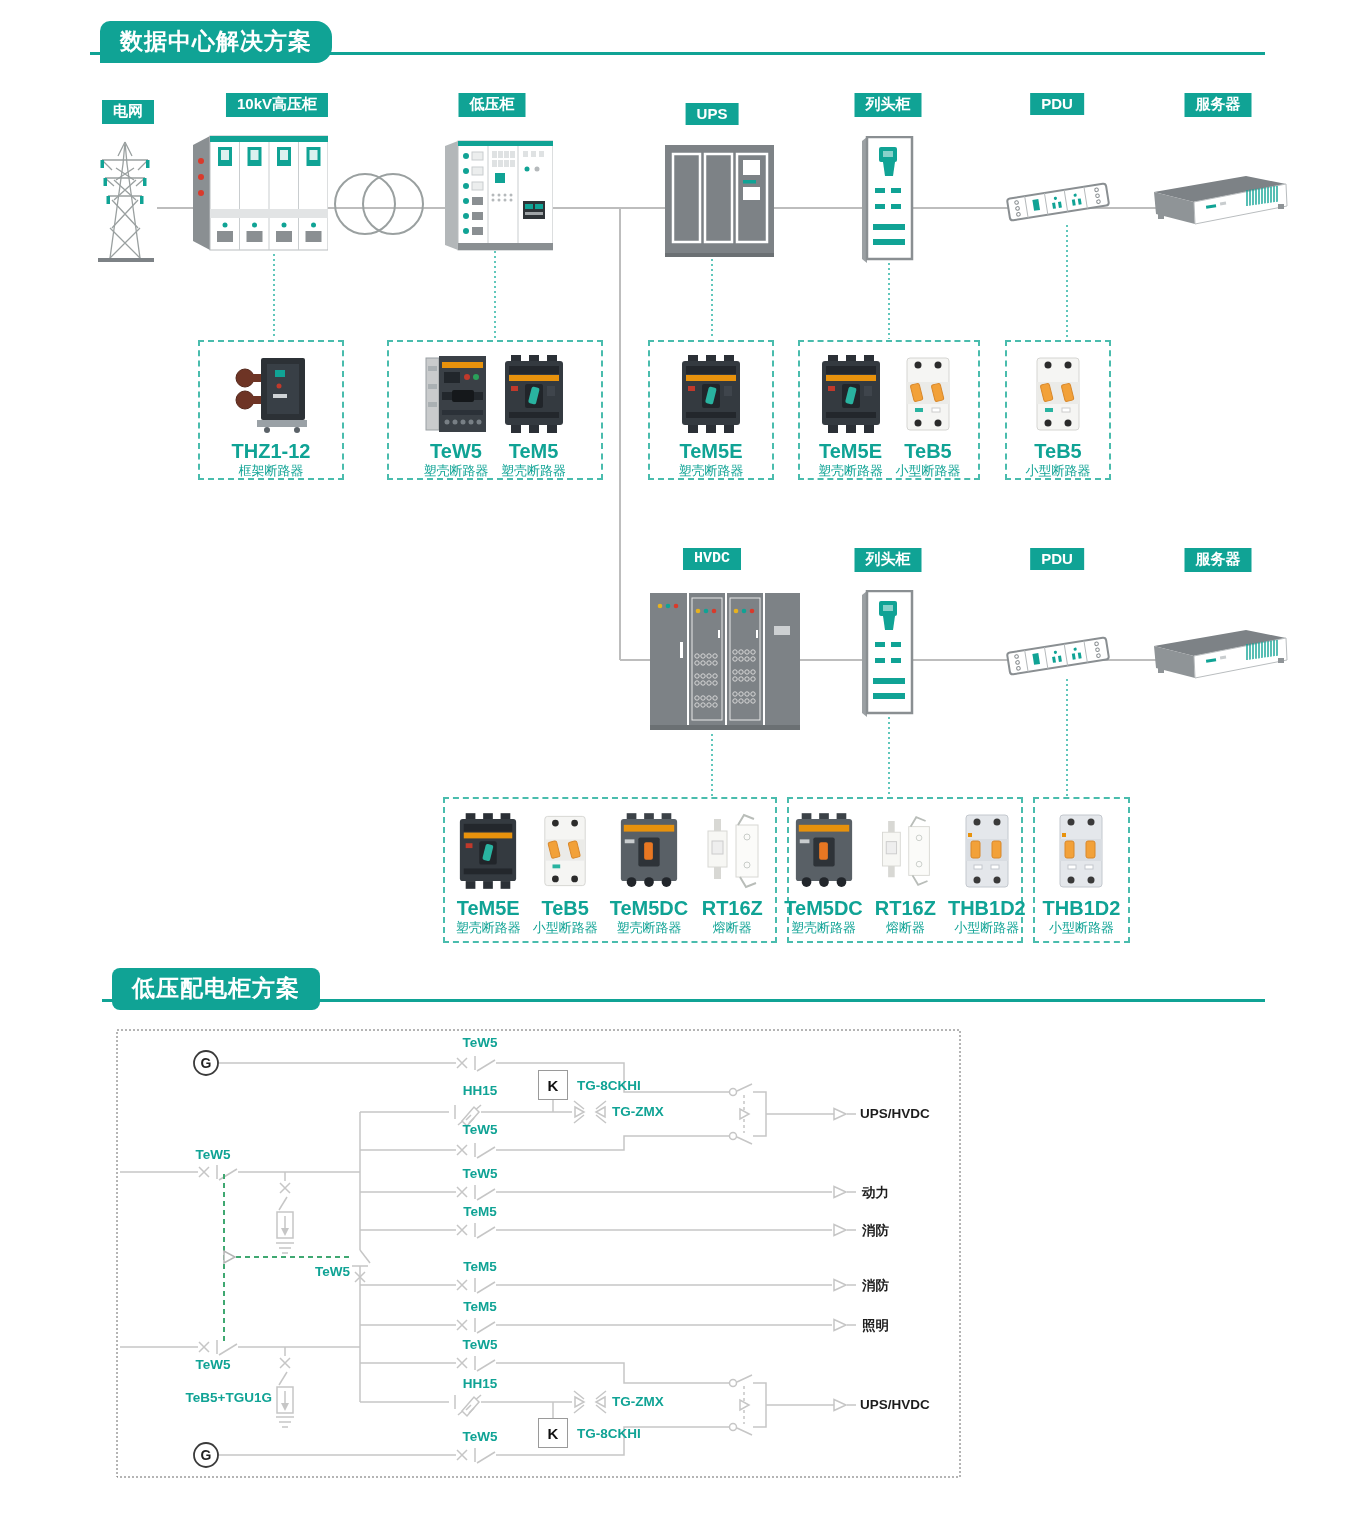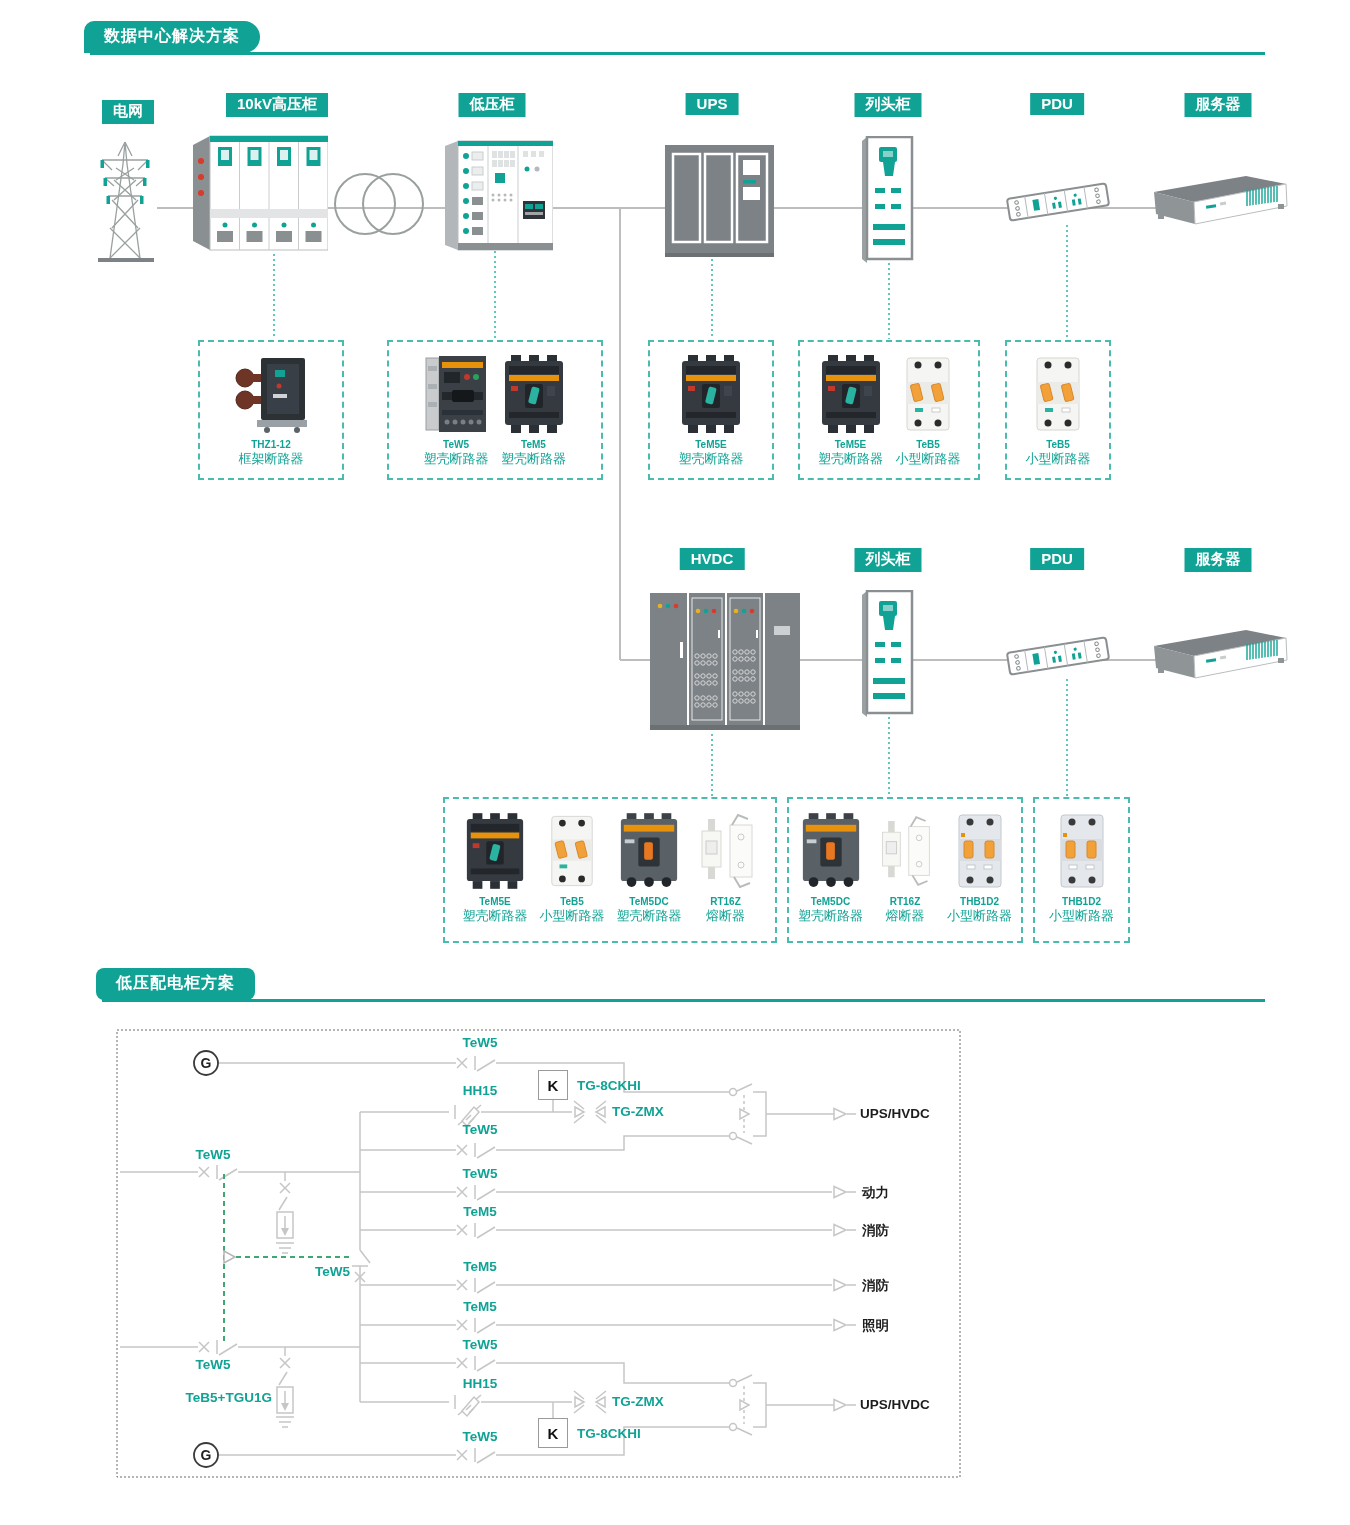--- a/index.html
+++ b/index.html
@@ -1,30 +1,30 @@
 <!DOCTYPE html>
 <html><head>
 <meta charset="utf-8">
 <style>
   html,body{margin:0;padding:0;background:#fff;}
   #page{position:relative;width:1350px;height:1525px;background:#fff;overflow:hidden;
         font-family:"Liberation Sans",sans-serif;}
   .layer{position:absolute;left:0;top:0;}
-  .sec-badge{position:absolute;background:#10A395;color:#fff;font-size:16px;font-weight:bold;
-             padding:5px 20px 6px;border-radius:10px 16px 16px 0;letter-spacing:1px;z-index:5;}
+  .sec-badge{position:absolute;background:#10A395;color:#fff;font-size:23px;font-weight:bold;
+             padding:5px 20px 6px;border-radius:10px 16px 16px 0;letter-spacing:1px;z-index:5;margin-left:16px;}
   .sec-bar{position:absolute;height:3px;background:#10A395;z-index:4;}
   .flow-label{position:absolute;transform:translateX(-50%);background:#10A395;color:#fff;
               font-weight:bold;font-size:15px;padding:2px 11px 3px;white-space:nowrap;z-index:6;}
   .equip{position:absolute;z-index:3;}
   .equip svg{display:block;}
   .callout{position:absolute;border:2px dashed #49BCAD;background:#fff;box-sizing:border-box;
            display:flex;justify-content:center;align-items:flex-start;gap:12px;padding:12px 4px 6px;z-index:6;}
   .prod{display:flex;flex-direction:column;align-items:center;}
   .prod svg{display:block;}
-  .prod .model{color:#10A395;font-size:10px;font-weight:700;margin-top:5px;line-height:1.2;text-align:center;}
+  .prod .model{color:#10A395;font-size:20px;font-weight:700;margin-top:5px;line-height:1.2;text-align:center;}
   .prod .desc{color:#10A395;font-size:13px;line-height:1.25;text-align:center;}
   .sch-label{position:absolute;color:#10A395;font-weight:bold;font-size:13.5px;white-space:nowrap;z-index:7;}
   .sch-label.ctr{transform:translateX(-50%);}
   .sch-label.rgt{transform:translateX(-100%);}
   .sch-out{position:absolute;color:#1d1d1d;font-weight:bold;font-size:13.5px;white-space:nowrap;z-index:7;}
   .kbox{position:absolute;width:30px;height:30px;background:#fff;border:1.5px solid #9a9a9a;
         box-sizing:border-box;color:#111;font-weight:bold;font-size:15px;display:flex;
         align-items:center;justify-content:center;z-index:7;}
   .gletter{position:absolute;transform:translate(-50%,-50%);color:#222;font-weight:bold;font-size:14px;z-index:7;}
 </style>
@@ -169,26 +169,26 @@
   </svg>
 
   <div class="sec-bar" style="left:90px;top:52px;width:1175px;"></div>
   <div class="sec-badge" style="left:84px;top:21px;">数据中心解决方案</div>
   <div class="sec-bar" style="left:102px;top:999px;width:1163px;"></div>
   <div class="sec-badge" style="left:96px;top:968px;border-radius:8px;">低压配电柜方案</div>
 
   <div class="flow-label" style="left:128px;top:93px;margin-top:7px;">电网</div>
   <div class="flow-label" style="left:277px;top:93px;">10kV高压柜</div>
   <div class="flow-label" style="left:492px;top:93px;">低压柜</div>
-  <div class="flow-label" style="left:712px;top:93px;">UPS</div>
+  <div class="flow-label" style="left:712px;top:103px;">UPS</div>
   <div class="flow-label" style="left:888px;top:93px;">列头柜</div>
   <div class="flow-label" style="left:1057px;top:93px;">PDU</div>
   <div class="flow-label" style="left:1218px;top:93px;">服务器</div>
 
-  <div class="flow-label" style="left:712px;top:548px;">HVDC</div>
+  <div class="flow-label" style="left:712px;top:548px;font-family:Liberation Mono, monospace;">HVDC</div>
   <div class="flow-label" style="left:888px;top:548px;">列头柜</div>
   <div class="flow-label" style="left:1057px;top:548px;">PDU</div>
   <div class="flow-label" style="left:1218px;top:548px;">服务器</div>
 
   <div class="equip" style="left:92px;top:136px;">
     <svg width="66" height="128" viewBox="0 0 66 128">
       <g stroke="#9aa0a0" stroke-width="1.3" fill="none">
         <path d="M18,122 L31,28 M48,122 L35,28"></path>
         <path d="M18,122 L48,92 M48,122 L18,92 M20,92 L46,64 M46,92 L20,64 M22,64 L44,44 M44,64 L22,44 M24,44 L42,32 M42,44 L24,32"></path>
         <path d="M31,28 L33,6 M35,28 L33,6"></path>

